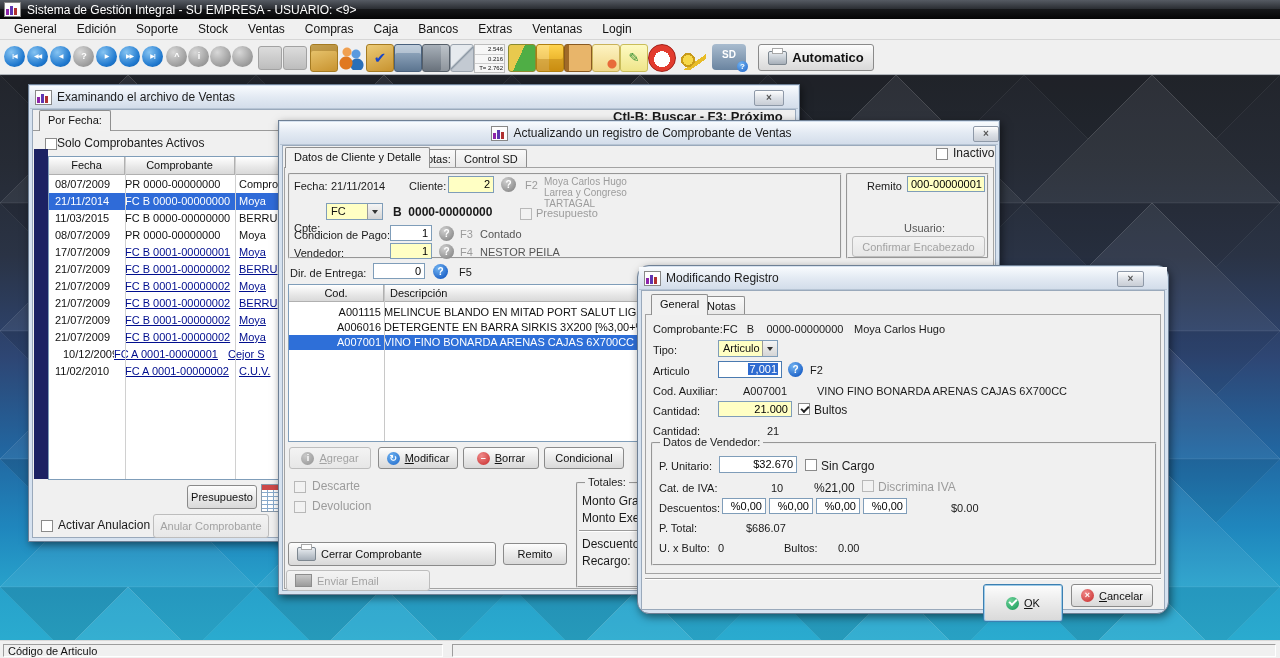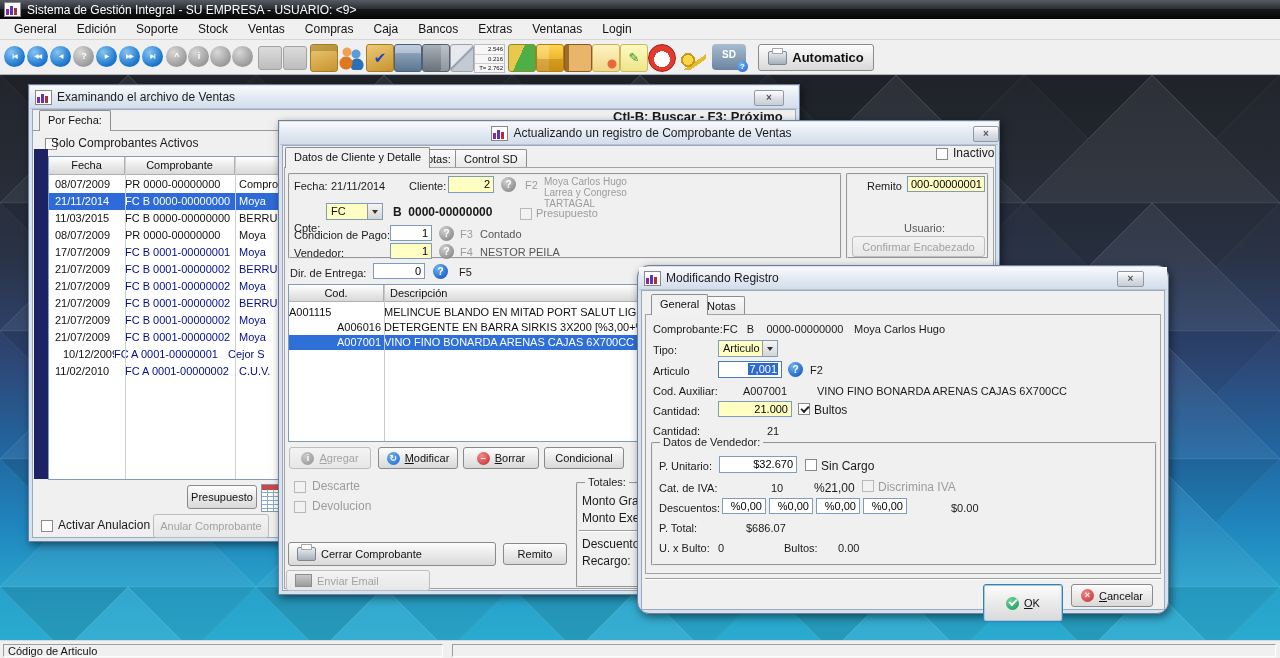--- a/index.html
+++ b/index.html
@@ -85,21 +85,21 @@
   .prn::before{content:"";position:absolute;left:3px;top:-4px;width:9px;height:4px;background:#fff;border:1px solid #a8a8a8;}
   .emi{width:15px;height:11px;background:linear-gradient(#c9c9c9,#9b9b9b);border:1px solid #8d8d8d;flex:0 0 auto;}
   
   .grid{position:absolute;background:#fff;border:1px solid #7f9db9;box-sizing:border-box;overflow:hidden;}
   .ghead{display:flex;height:18px;}
   .gh{background:linear-gradient(#ffffff,#e7e7e7 60%,#d9d9d9);border-right:1px solid #b0b0b0;
     border-bottom:1px solid #b0b0b0;font-size:11px;line-height:17px;text-align:center;box-sizing:border-box;}
   .tr{position:absolute;display:flex;height:17px;line-height:17px;font-size:11px;width:100%;}
   .td{overflow:hidden;white-space:nowrap;box-sizing:border-box;}
   .tr.sel{background:#2f6bd8;color:#fff;}
-  .tr.nb .cc,.tr.nb .nn{color:#000e8e;}
+  .tr.nb .cc,.tr.nb .nn{color:#000e8e;text-decoration:underline;}
   .dr{position:absolute;display:flex;height:15px;line-height:15px;font-size:11px;width:100%;}
   .dr.sel{background:#2e6fd8;color:#fff;}
   .sp{position:absolute;top:3px;height:13px;border:1px solid;border-color:#9d9d9d #ffffff #ffffff #9d9d9d;
     font-size:11px;line-height:12px;padding-left:4px;box-sizing:border-box;background:#f0f0f0;white-space:nowrap;}
   .sep3d{position:absolute;border-top:1px solid #9c9c9c;border-bottom:1px solid #fff;height:0;}
 </style>
 </head>
 <body>
 
 <div id="screen">
@@ -204,21 +204,21 @@
     <div class="xbtn" style="left:725px;top:5px;width:30px;height:16px;">×</div>
     <div class="wbody" style="left:3px;top:24px;width:764px;height:429px;"></div>
 
     <div class="tab on" style="left:10px;top:25px;height:21px;">
       <span>Por Fecha:</span>
     </div>
     <div class="abs" style="left:4px;top:45px;width:762px;border-top:1px solid #9a9a9a;"></div>
     <div class="lbl" style="left:584px;top:25px;font-size:13px;font-weight:bold;">Ctl-B: Buscar - F3: Próximo</div>
 
     <div class="cb" style="left:16px;top:53px;"></div>
-    <div class="lbl" style="left:22px;top:52px;font-size:12px;">Solo Comprobantes Activos</div>
+    <div class="lbl" style="left:28px;top:52px;font-size:12px;">Solo Comprobantes Activos</div>
 
     <div class="abs" style="left:5px;top:64px;width:14px;height:330px;background:#1c2263;"></div>
 
     <div class="grid" style="left:19px;top:71px;width:744px;height:324px;">
       <div class="ghead">
         <div class="gh" style="width:76px;">Fecha</div>
         <div class="gh" style="width:110px;">Comprobante</div>
         <div class="gh" style="flex:1;"></div>
       </div>
       <div class="tr" style="top:19px;">
@@ -365,21 +365,21 @@
     <div class="inp" style="left:94px;top:142px;width:52px;height:16px;">0</div>
     <div class="qm b" style="left:154px;top:143px;">?</div>
     <div class="lbl" style="left:180px;top:145px;">F5</div>
 
     <div class="grid" style="left:9px;top:163px;width:704px;height:158px;">
       <div class="ghead" style="height:17px;">
         <div class="gh" style="width:95px;line-height:16px;">Cod.</div>
         <div class="gh" style="flex:1;text-align:left;padding-left:6px;line-height:16px;">Descripción</div>
       </div>
       <div class="dr" style="top:20px;">
-          <span class="td" style="width:92px;">A001115</span>
+          <span class="td" style="width:92px;text-align:right;">A001115</span>
           <span class="td" style="flex:1;padding-left:3px;">MELINCUE BLANDO EN MITAD PORT SALUT LIGHT 1,</span>
         </div>
       <div class="dr" style="top:35px;">
           <span class="td" style="width:92px;text-align:right;">A006016</span>
           <span class="td" style="flex:1;padding-left:3px;">DETERGENTE EN BARRA SIRKIS 3X200 [%3,00+%1,00</span>
         </div>
       <div class="dr sel" style="top:50px;">
           <span class="td" style="width:92px;text-align:right;">A007001</span>
           <span class="td" style="flex:1;padding-left:3px;">VINO FINO BONARDA ARENAS CAJAS 6X700CC</span>
         </div>

